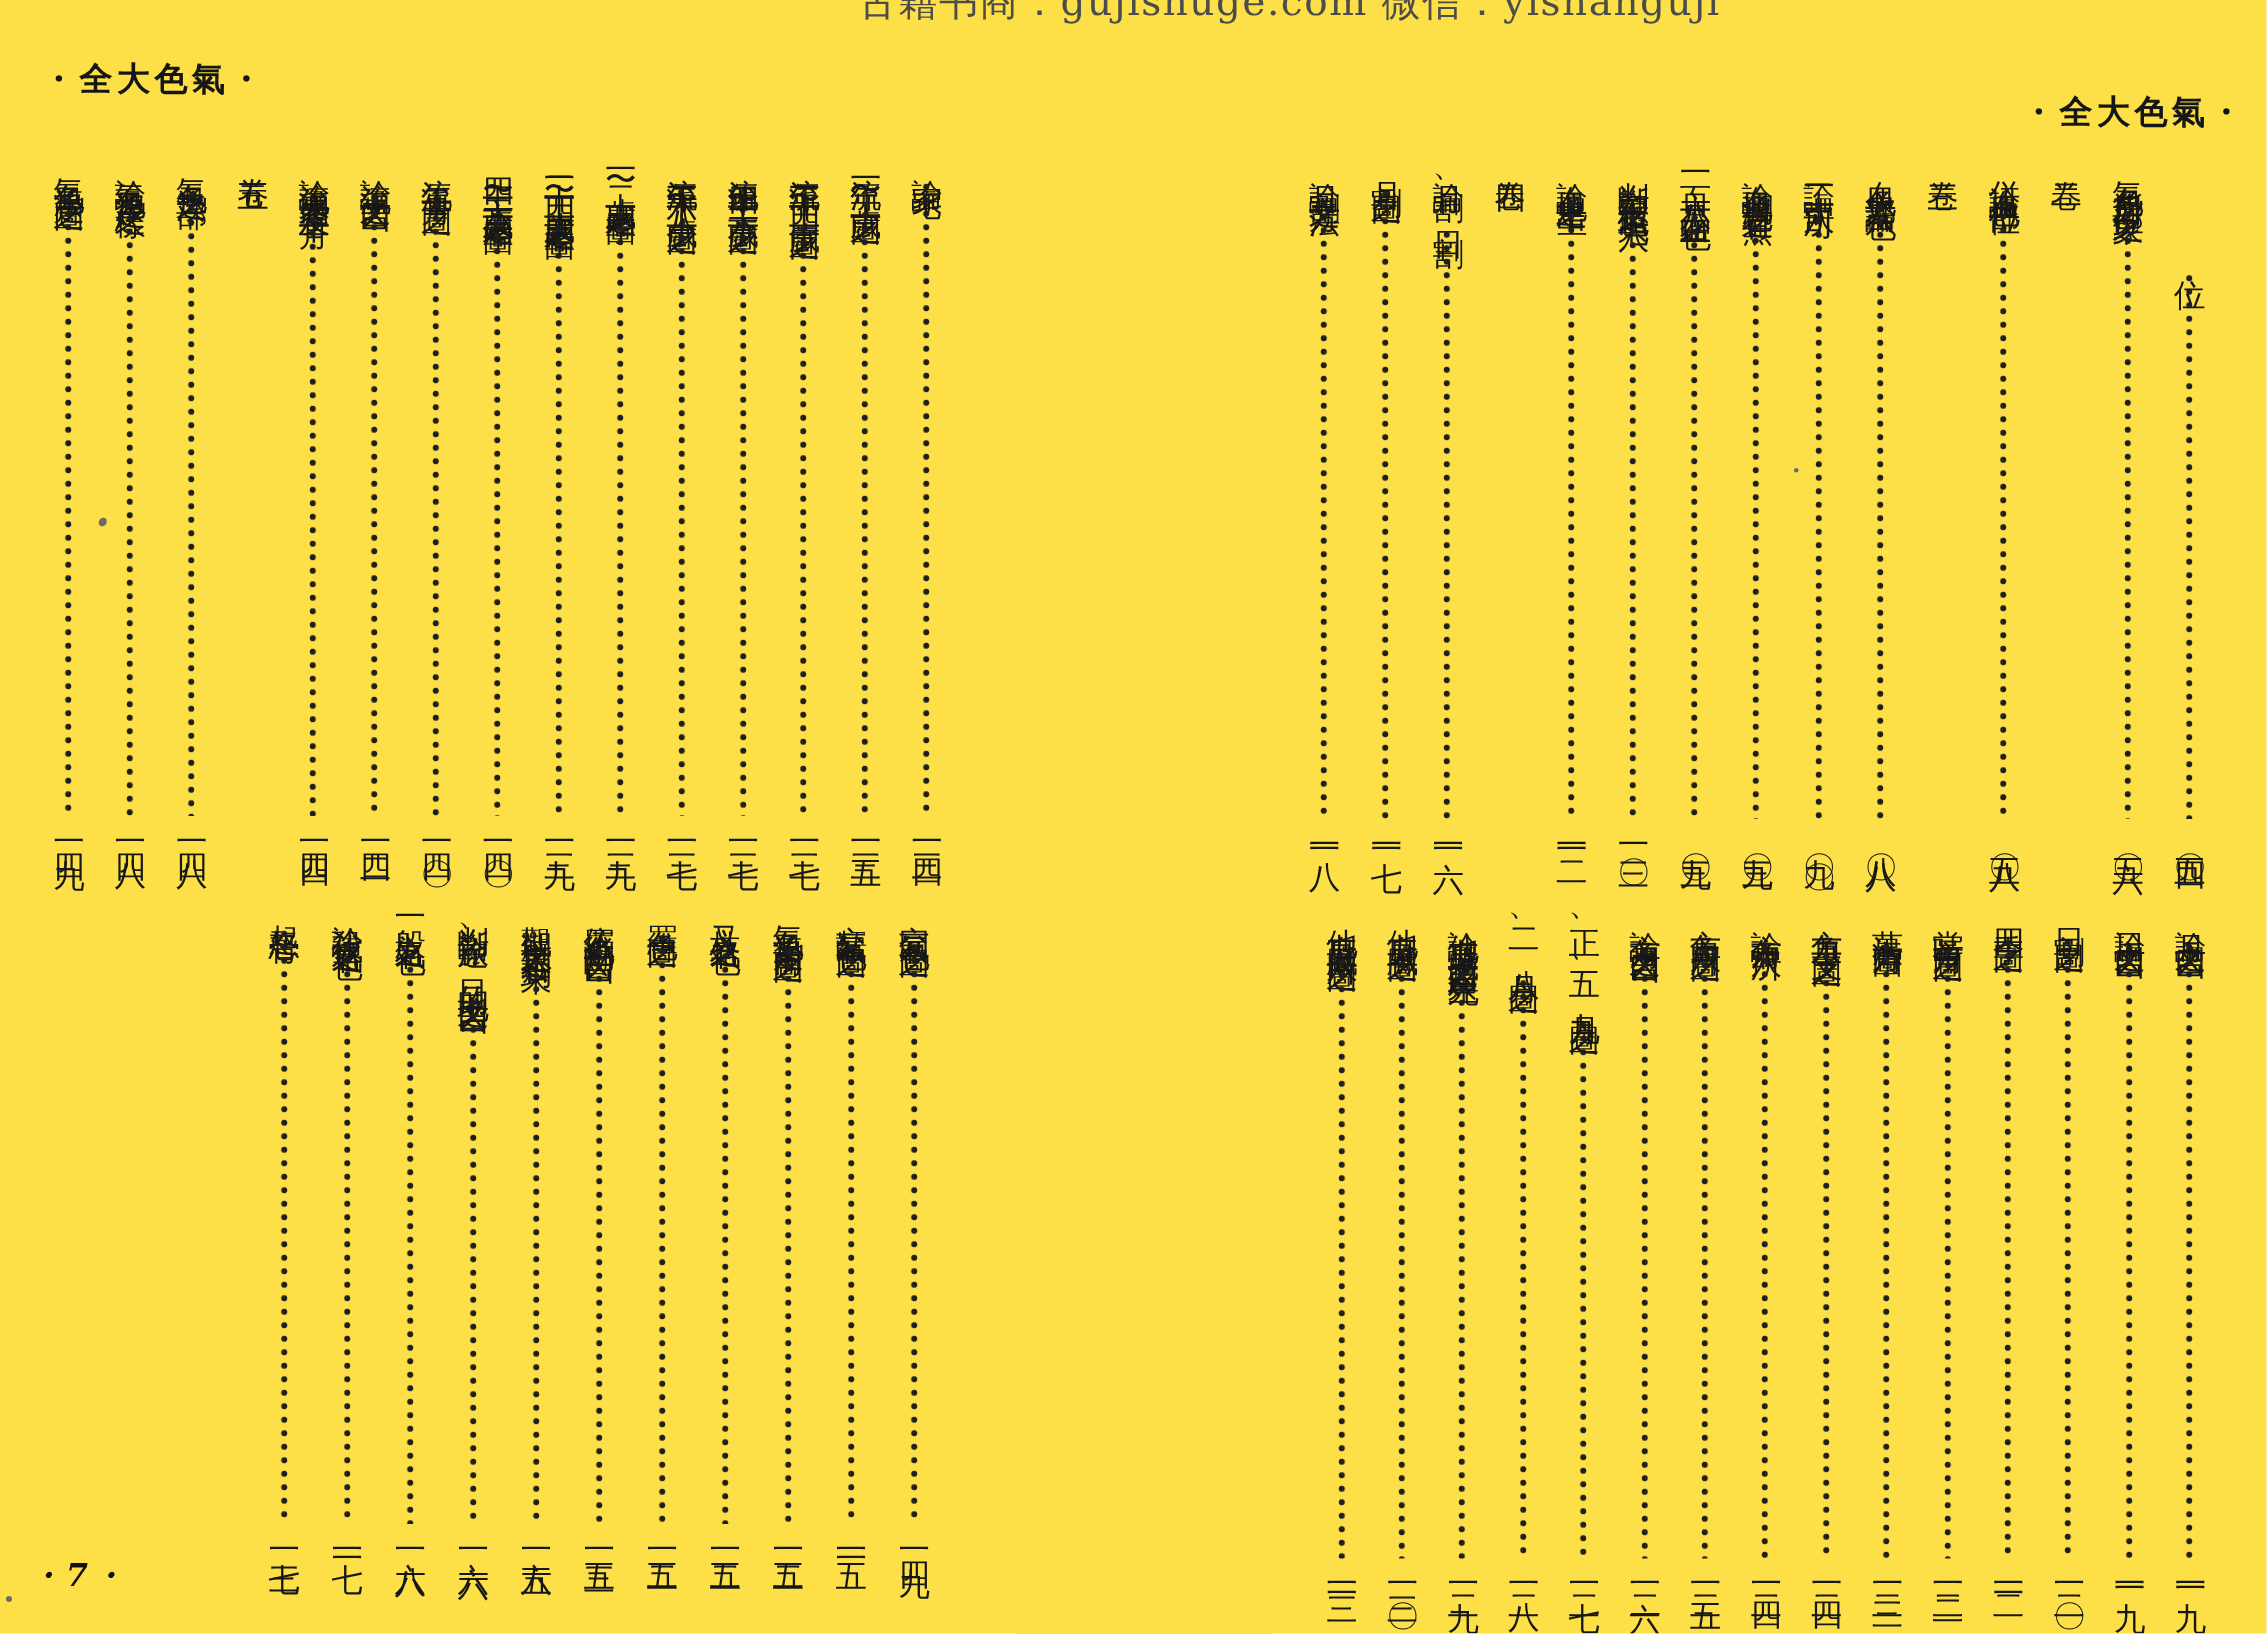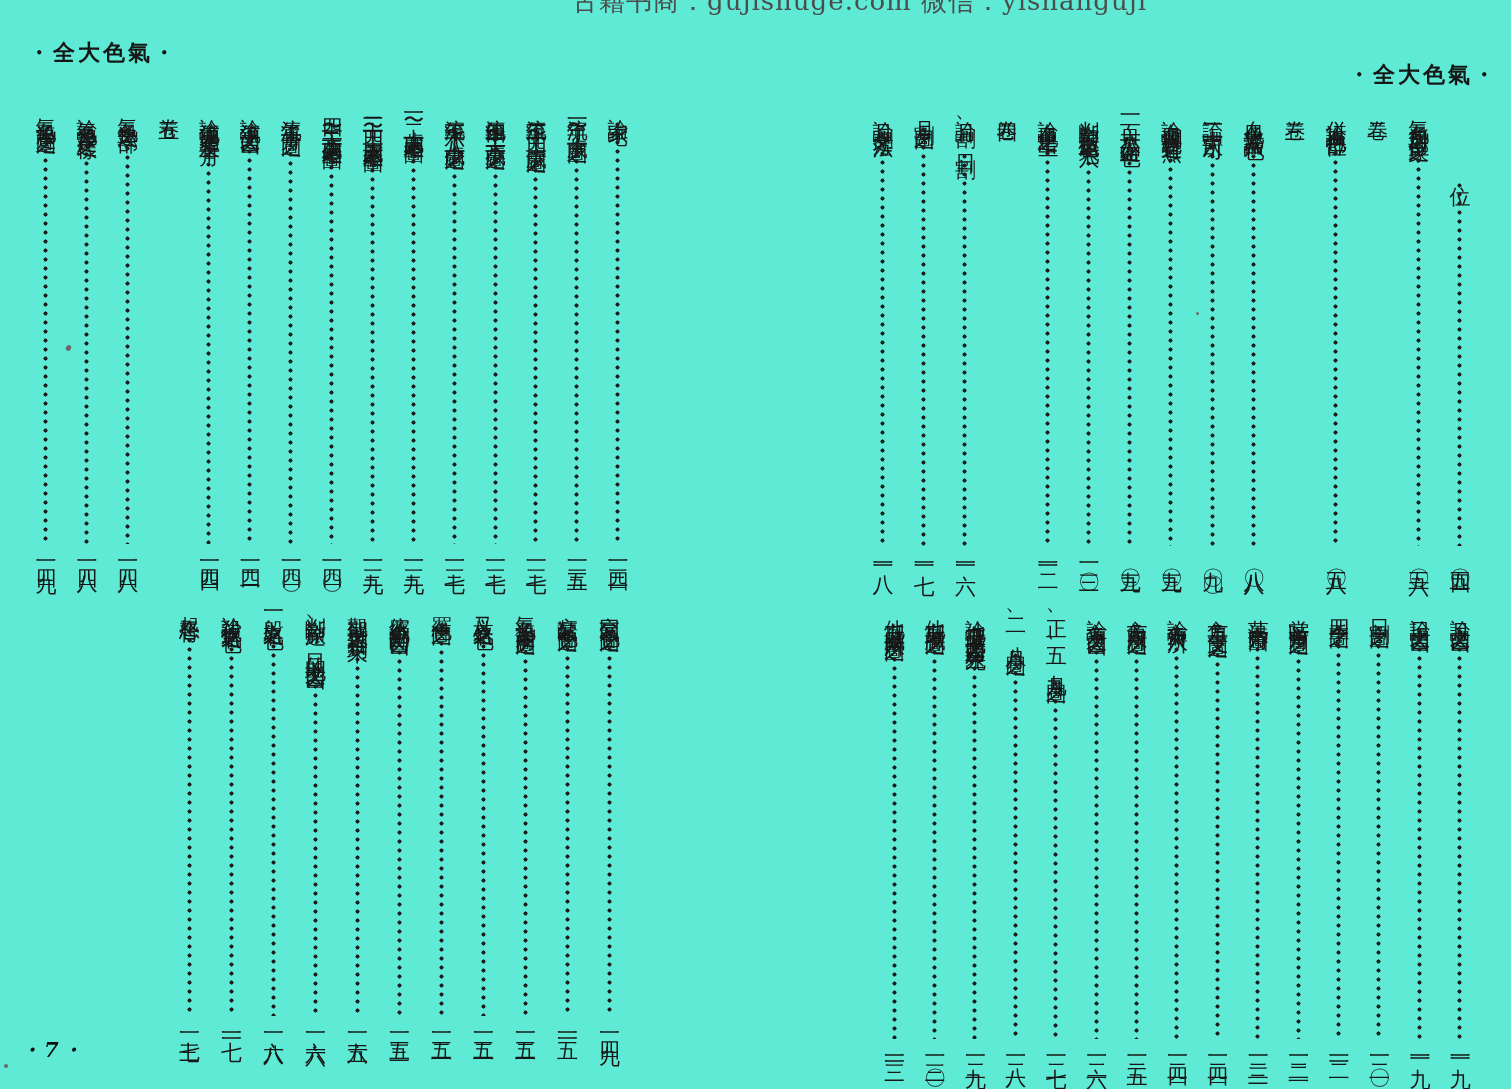--- a/index.html
+++ b/index.html
@@ -1,20 +1,20 @@
 <!DOCTYPE html>
 <html><head>
 <meta charset="utf-8">
 <style>
   html, body { margin: 0; padding: 0; background: #fbfbf8; }
   .page {
     position: relative;
     width: 1511px;
     height: 1089px;
-    background: #5eead4;
+    background: #fde047;
     overflow: hidden;
     font-family: "DejaVu Serif", "Liberation Serif", serif;
     color: #1a1a1a;
   }
   .watermark {
     position: absolute;
     top: -16px;
     left: 572px;
     font-size: 26px;
     letter-spacing: 1px;

